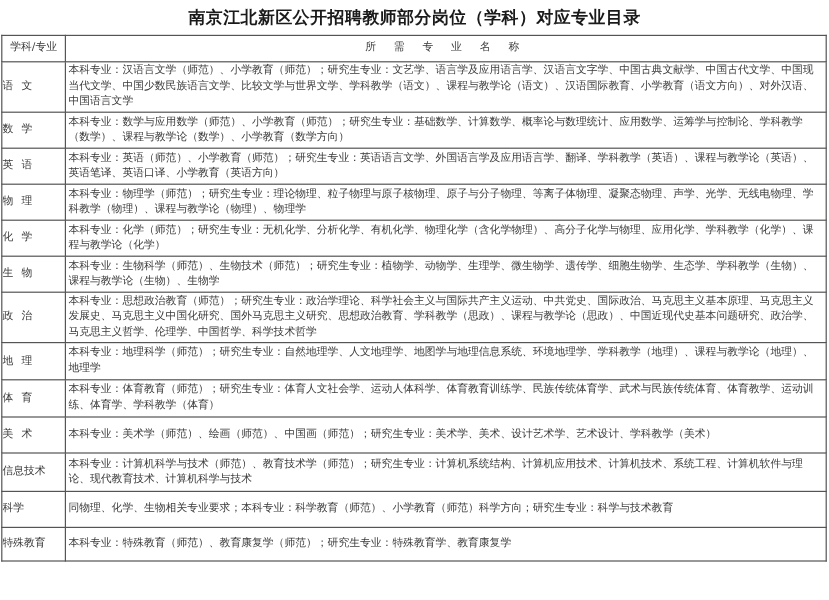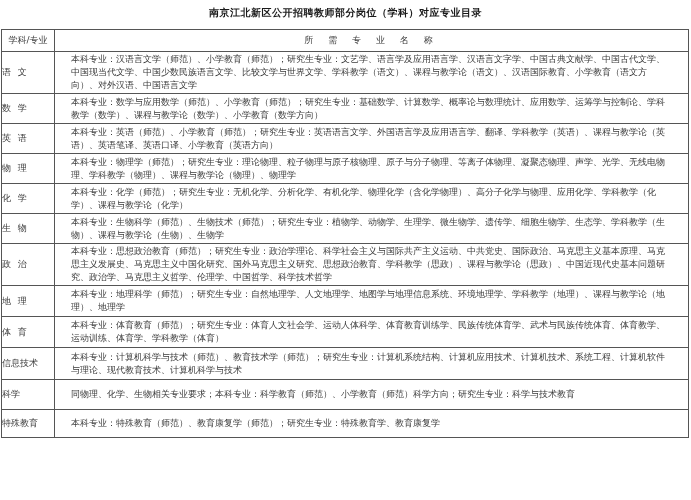--- a/index.html
+++ b/index.html
@@ -1,23 +1,23 @@
 <!DOCTYPE html>
 <html><head>
 <meta charset="utf-8">
 <style>
   html, body { margin: 0; padding: 0; background: #ffffff; }
   body { width: 691px; height: 500px; overflow: hidden; position: relative;
          font-family: "DejaVu Serif", "Liberation Serif", serif; color: #333; }
   .title { position: absolute; top: 6px; left: 0; width: 691px; text-align: center;
-           font-size: 10px; font-weight: bold; color: #1a1a1a; letter-spacing: 0.5px; }
+           font-size: 14px; font-weight: bold; color: #1a1a1a; letter-spacing: 0.5px; }
   table { position: absolute; top: 29px; left: 1px; width: 688px; border-collapse: collapse;
           table-layout: fixed; }
   td { border: 1px solid #555; font-size: 9px; line-height: 13px; color: #3a3a3a;
-       vertical-align: middle; padding: 1px 16px; overflow: hidden; }
+       vertical-align: middle; padding: 1px 2px; overflow: hidden; }
   td.subj { width: 52px; text-align: left; letter-spacing: 2px; padding: 0; }
   td.subj.long { letter-spacing: 0; }
   td.req { text-align: left; word-break: break-all; }
   tr.header td { height: 19px; text-align: center; }
   tr.header td.hdr-req { letter-spacing: 6px; }
   tr.header td.subj { letter-spacing: 0; }
 </style>
 </head>
 <body>
 
@@ -58,20 +58,24 @@
         <td class="req">本科专业：思想政治教育（师范）；研究生专业：政治学理论、科学社会主义与国际共产主义运动、中共党史、国际政治、马克思主义基本原理、马克思主义发展史、马克思主义中国化研究、国外马克思主义研究、思想政治教育、学科教学（思政）、课程与教学论（思政）、中国近现代史基本问题研究、政治学、马克思主义哲学、伦理学、中国哲学、科学技术哲学</td>
       </tr>
       <tr style="height: 31px;">
         <td class="subj">地 理</td>
         <td class="req">本科专业：地理科学（师范）；研究生专业：自然地理学、人文地理学、地图学与地理信息系统、环境地理学、学科教学（地理）、课程与教学论（地理）、地理学</td>
       </tr>
       <tr style="height: 31px;">
         <td class="subj">体 育</td>
         <td class="req">本科专业：体育教育（师范）；研究生专业：体育人文社会学、运动人体科学、体育教育训练学、民族传统体育学、武术与民族传统体育、体育教学、运动训练、体育学、学科教学（体育）</td>
       </tr>
+      <tr style="height: 30px;">
+        <td class="subj">美 术</td>
+        <td class="req">本科专业：美术学（师范）、绘画（师范）、中国画（师范）；研究生专业：美术学、美术、设计艺术学、艺术设计、学科教学（美术）</td>
+      </tr>
       <tr style="height: 32px;">
         <td class="subj long">信息技术</td>
         <td class="req">本科专业：计算机科学与技术（师范）、教育技术学（师范）；研究生专业：计算机系统结构、计算机应用技术、计算机技术、系统工程、计算机软件与理论、现代教育技术、计算机科学与技术</td>
       </tr>
       <tr style="height: 30px;">
         <td class="subj long">科学</td>
         <td class="req">同物理、化学、生物相关专业要求；本科专业：科学教育（师范）、小学教育（师范）科学方向；研究生专业：科学与技术教育</td>
       </tr>
       <tr style="height: 28px;">
         <td class="subj long">特殊教育</td>

